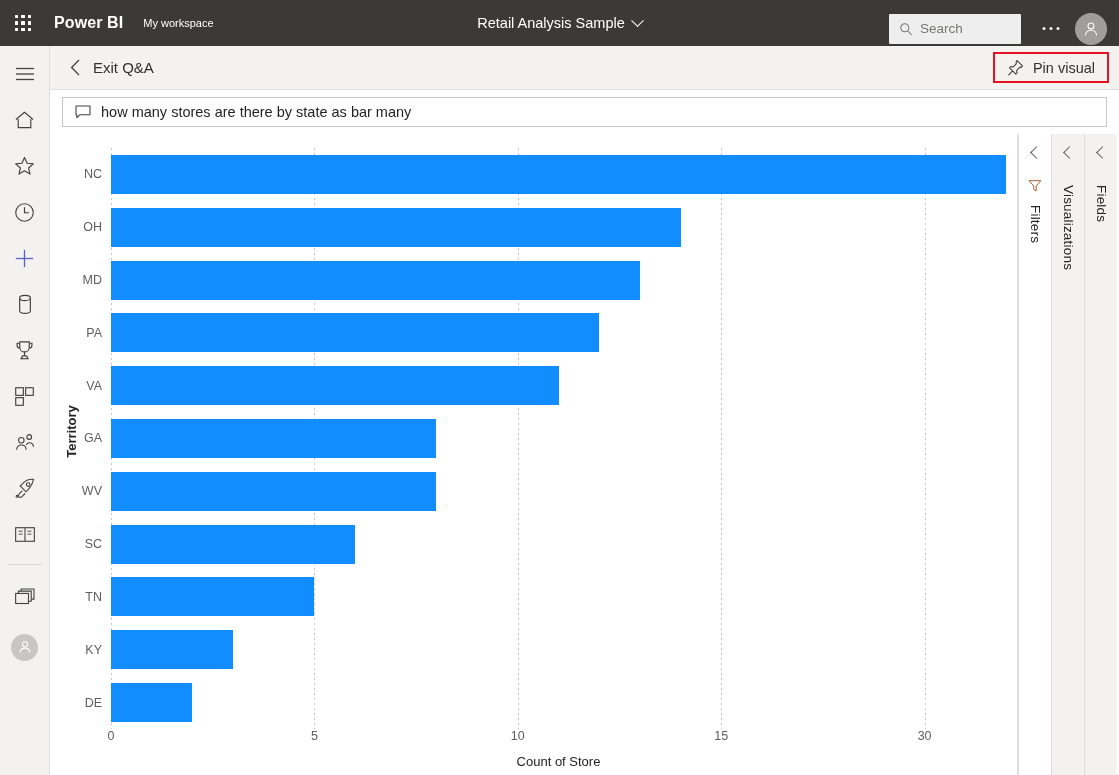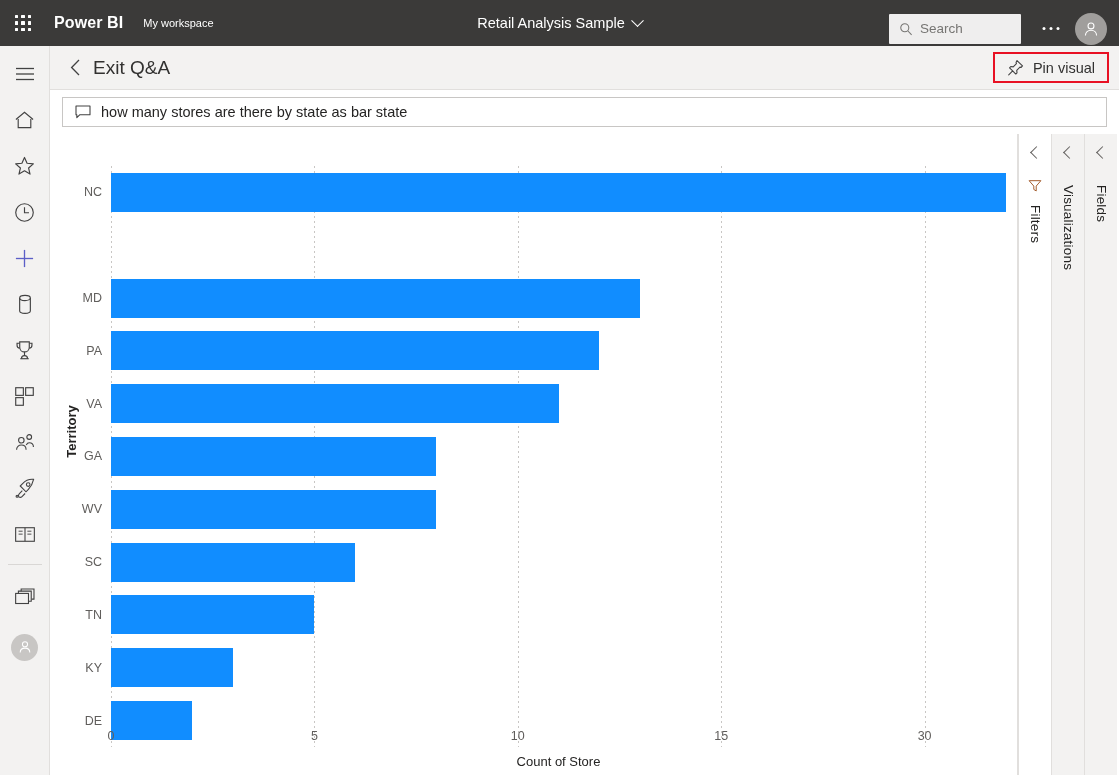--- a/index.html
+++ b/index.html
@@ -83,21 +83,21 @@
 
   
   .qabar {
     position: absolute; left: 50px; top: 46px; width: 1069px; height: 44px;
     background: #f3f2f1; border-bottom: 1px solid #e1dfdd;
     display: flex; align-items: center; justify-content: space-between;
   }
   .exit-qa {
     display: flex; align-items: center; gap: 12px; margin-left: 20px; cursor: pointer;
   }
-  .exit-qa-label { font-size: 19px; color: #323130; }
+  .exit-qa-label { font-size: 15px; color: #323130; }
   .pin-visual {
     display: flex; align-items: center; gap: 9px;
     margin-right: 10px; padding: 5px 12px;
     border: 2px solid #e81123; background: #f3f2f1; cursor: pointer;
   }
   .pin-visual-label { font-size: 14.5px; color: #323130; }
 
   
   .qa-input {
     position: absolute; left: 62px; top: 97px; width: 1045px; height: 30px;
@@ -117,21 +117,21 @@
   }
   .ylabel-axis {
     position: absolute; left: 10px; top: 0; width: 22px; height: 595px;
     display: flex; align-items: center; justify-content: center;
   }
   .ylabel-axis span {
     transform: rotate(-90deg); white-space: nowrap;
     font-size: 13px; color: #252423; font-weight: bold;
   }
   .plot {
-    position: absolute; left: 61px; top: 32px; width: 895px; height: 581px;
+    position: absolute; left: 61px; top: 14px; width: 895px; height: 581px;
   }
   .gridlines { position: absolute; inset: 0; }
   .gridline {
     position: absolute; top: 0; bottom: 0; width: 1px;
     background-image: linear-gradient(to bottom, #c8c6c4 50%, rgba(0,0,0,0) 0%);
     background-size: 1px 5px; background-repeat: repeat-y;
   }
   .bars { position: absolute; inset: 0; }
   .bar-row {
     position: absolute; left: 0; width: 100%;
@@ -358,21 +358,21 @@
         <path d="M10.6 1.6 16.4 7.4l-1.6 1.6-1.1-.4-3.4 3.4.3 2.6-1.3 1.3-3.3-3.3-4.2 4.2 4.2-4.2-3.3-3.3 1.3-1.3 2.6.3 3.4-3.4-.4-1.1Z" fill="none" stroke="#424242" stroke-width="1.15" stroke-linejoin="round"></path>
       </svg>
       <span class="pin-visual-label">Pin visual</span>
     </div>
   </div>
 
   <div class="qa-input">
     <svg width="16" height="14" viewBox="0 0 17 15">
       <path d="M1 1h15v9.4H5.2L1.9 13.6v-3.2H1Z" fill="none" stroke="#424242" stroke-width="1.15" stroke-linejoin="round"></path>
     </svg>
-    <span class="qa-text"><span>how many </span><span class="tok" style="border-bottom-color: rgb(0, 120, 212);">stores</span><span> are there by </span><span class="tok" style="border-bottom-color: rgb(0, 120, 212); text-align: center;">state</span><span> as </span><span class="tok" style="border-bottom-color: rgb(0, 120, 212);">bar state</span></span>
+    <span class="qa-text"><span>how many </span><span class="tok" style="border-bottom-color: rgb(0, 120, 212);">stores</span><span> are there by </span><span class="tok" style="border-bottom-color: rgb(0, 120, 212); text-align: center;">state</span><span> as </span><span class="tok" style="border-bottom-color: rgb(0, 120, 212);">bar many</span></span>
   </div>
 
   <div class="canvas">
     <div class="chart">
 
       <div class="ylabel-axis">
         <span>Territory</span>
       </div>
 
       <div class="plot">
@@ -381,20 +381,24 @@
             <div class="gridline" style="left: 203.409px;"></div>
             <div class="gridline" style="left: 406.818px;"></div>
             <div class="gridline" style="left: 610.227px;"></div>
             <div class="gridline" style="left: 813.636px;"></div>
           </div>
         <div class="bars">
             <div class="bar-row" style="top: 6.86636px; height: 39.0855px;">
               <div class="cat-label">NC</div>
               <div class="bar" title="NC: 22" style="width: 895px; background: rgb(17, 141, 255);"></div>
             </div>
+            <div class="bar-row" style="top: 59.6845px; height: 39.0855px;">
+              <div class="cat-label">OH</div>
+              <div class="bar" title="OH: 14" style="width: 569.545px; background: rgb(17, 141, 255);"></div>
+            </div>
             <div class="bar-row" style="top: 112.503px; height: 39.0855px;">
               <div class="cat-label">MD</div>
               <div class="bar" title="MD: 13" style="width: 528.864px; background: rgb(17, 141, 255);"></div>
             </div>
             <div class="bar-row" style="top: 165.321px; height: 39.0855px;">
               <div class="cat-label">PA</div>
               <div class="bar" title="PA: 12" style="width: 488.182px; background: rgb(17, 141, 255);"></div>
             </div>
             <div class="bar-row" style="top: 218.139px; height: 39.0855px;">
               <div class="cat-label">VA</div>

